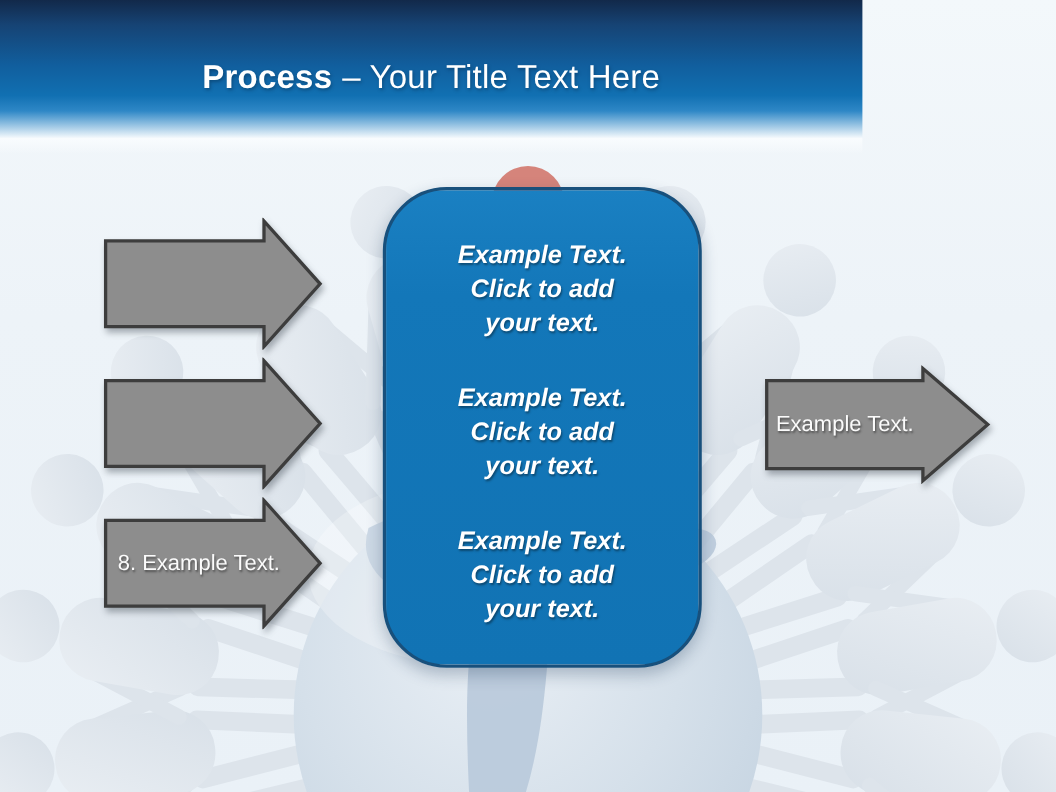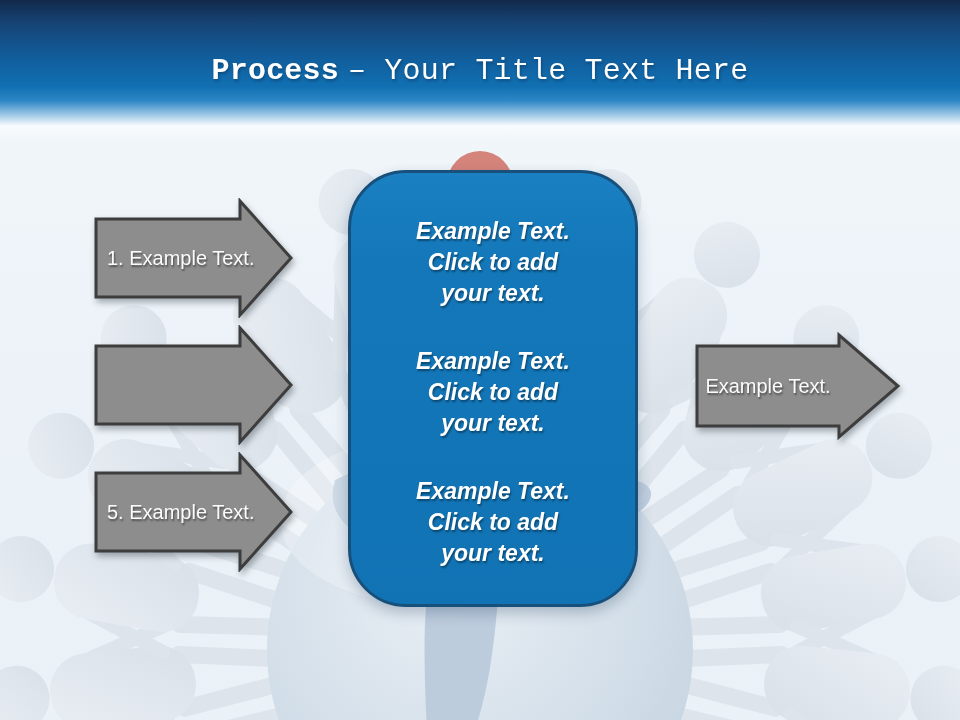--- a/index.html
+++ b/index.html
@@ -9,30 +9,29 @@
     background:#eef4f8;
   }
   .slide{position:relative;width:960px;height:720px;overflow:hidden;
     background:linear-gradient(180deg,#f3f8fb 0%,#edf3f8 40%,#eaf1f7 100%);}
 
   
   .bg-art{position:absolute;left:0;top:0;width:960px;height:720px;}
 
   
   .title-bar{
-    position:absolute;left:0;top:0;width:960px;height:140px;
+    position:absolute;left:0;top:0;width:784px;height:140px;
     background:linear-gradient(180deg,
       #12294a 0%,
       #164374 16%,
       #115e9d 42%,
       #1170b2 62%,
       #2e87c6 72%,
       rgba(249,252,254,0.97) 90%,
       rgba(249,252,254,0) 100%);
-    font-family:Liberation Mono, monospace;
   }
   .slide-title{
     position:absolute;left:0;top:54px;width:100%;
     text-align:center;color:#ffffff;font-size:30px;letter-spacing:.2px;
     text-shadow:1px 2px 3px rgba(0,25,50,.35);
   }
   .title-primary{font-weight:bold;margin-right:9px;}
   .title-secondary{font-weight:normal;}
 
   
@@ -141,34 +140,33 @@
   <div class="title-bar">
     <div class="slide-title">
       <span class="title-primary">Process</span><span class="title-secondary">– Your Title Text Here</span>
     </div>
   </div>
 
   <div class="arrow arrow-1">
     <svg width="200" height="120" viewBox="0 0 200 120">
       <polygon points="2,21 146,21 146,3 197,60 146,117 146,99 2,99" fill="#8d8d8d" stroke="#3d3d3d" stroke-width="3" stroke-linejoin="miter"></polygon>
     </svg>
-    <div class="arrow-label">1. Example Text.</div>
   </div>
 
   <div class="arrow arrow-2">
     <svg width="200" height="120" viewBox="0 0 200 120">
       <polygon points="2,21 146,21 146,3 197,60 146,117 146,99 2,99" fill="#8d8d8d" stroke="#3d3d3d" stroke-width="3" stroke-linejoin="miter"></polygon>
     </svg>
   </div>
 
   <div class="arrow arrow-3">
     <svg width="200" height="120" viewBox="0 0 200 120">
       <polygon points="2,21 146,21 146,3 197,60 146,117 146,99 2,99" fill="#8d8d8d" stroke="#3d3d3d" stroke-width="3" stroke-linejoin="miter"></polygon>
     </svg>
-    <div class="arrow-label">5. Example Text.</div>
+    <div class="arrow-label">8. Example Text.</div>
   </div>
 
   <div class="arrow arrow-right">
     <svg width="206" height="108" viewBox="0 0 206 108">
       <polygon points="2,14 144,14 144,3 203,54 144,105 144,94 2,94" fill="#8d8d8d" stroke="#3d3d3d" stroke-width="3" stroke-linejoin="miter"></polygon>
     </svg>
     <div class="arrow-label">Example Text.</div>
   </div>
 
   <div class="content-panel">

